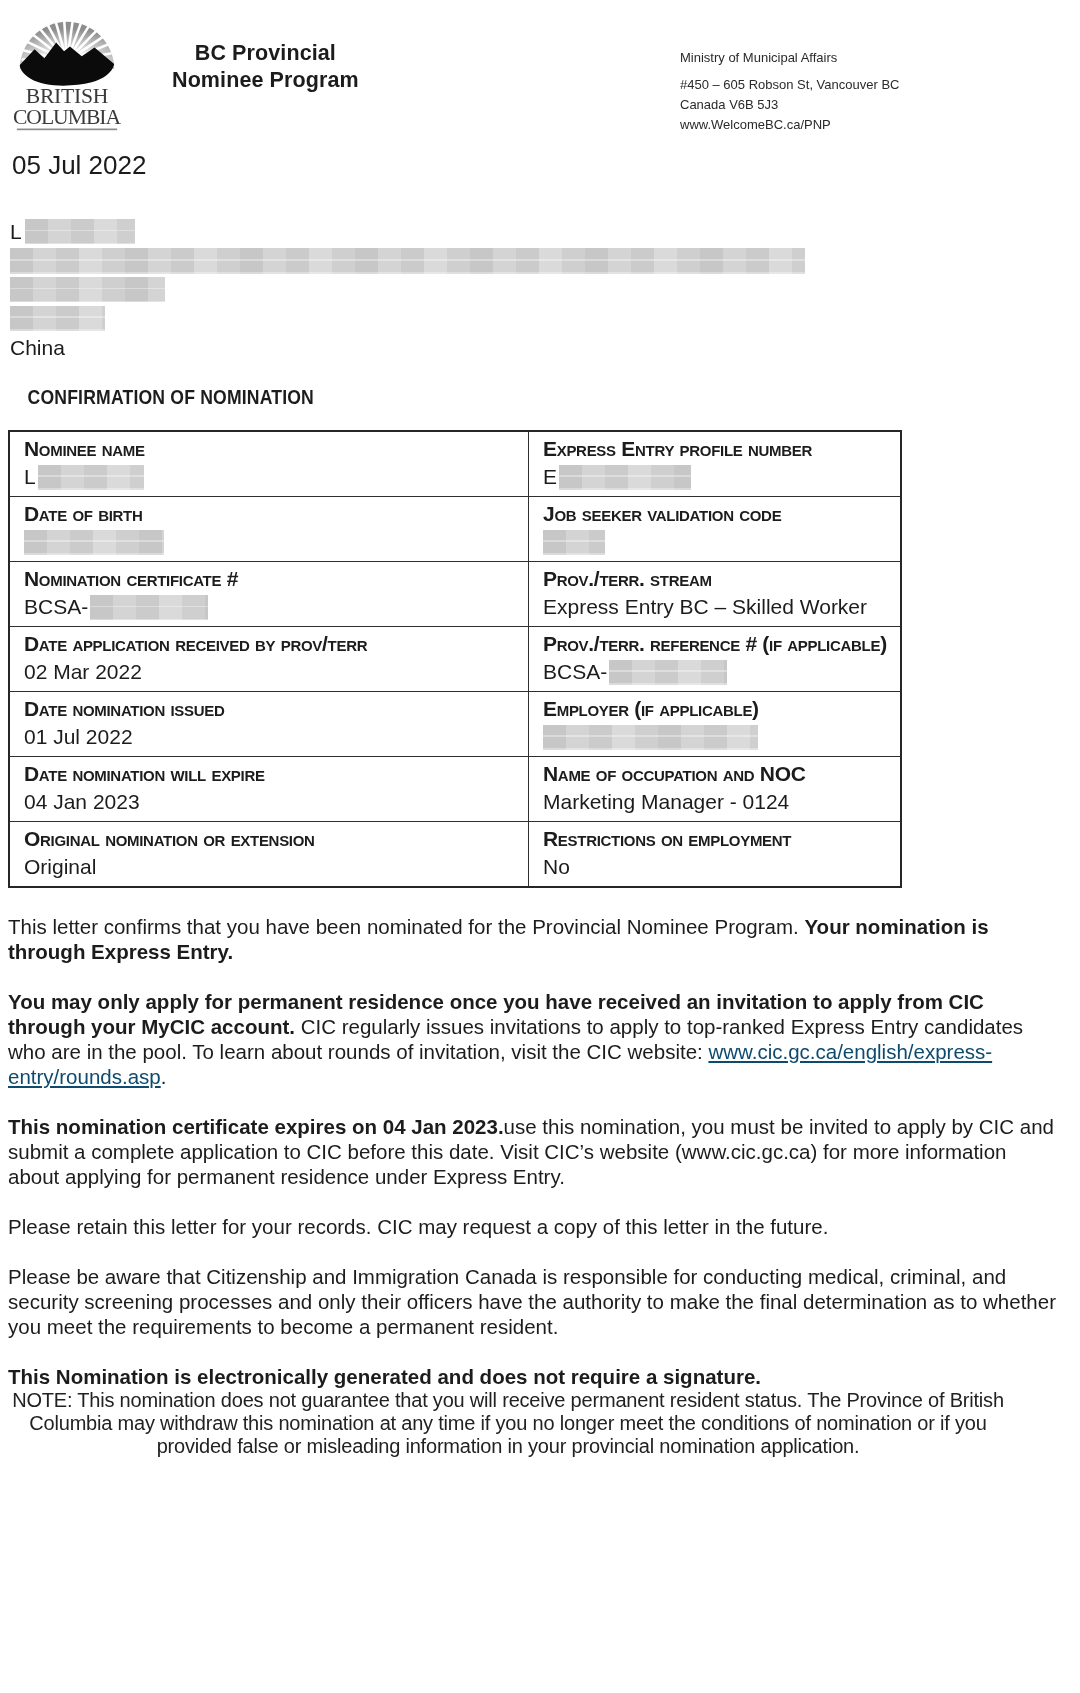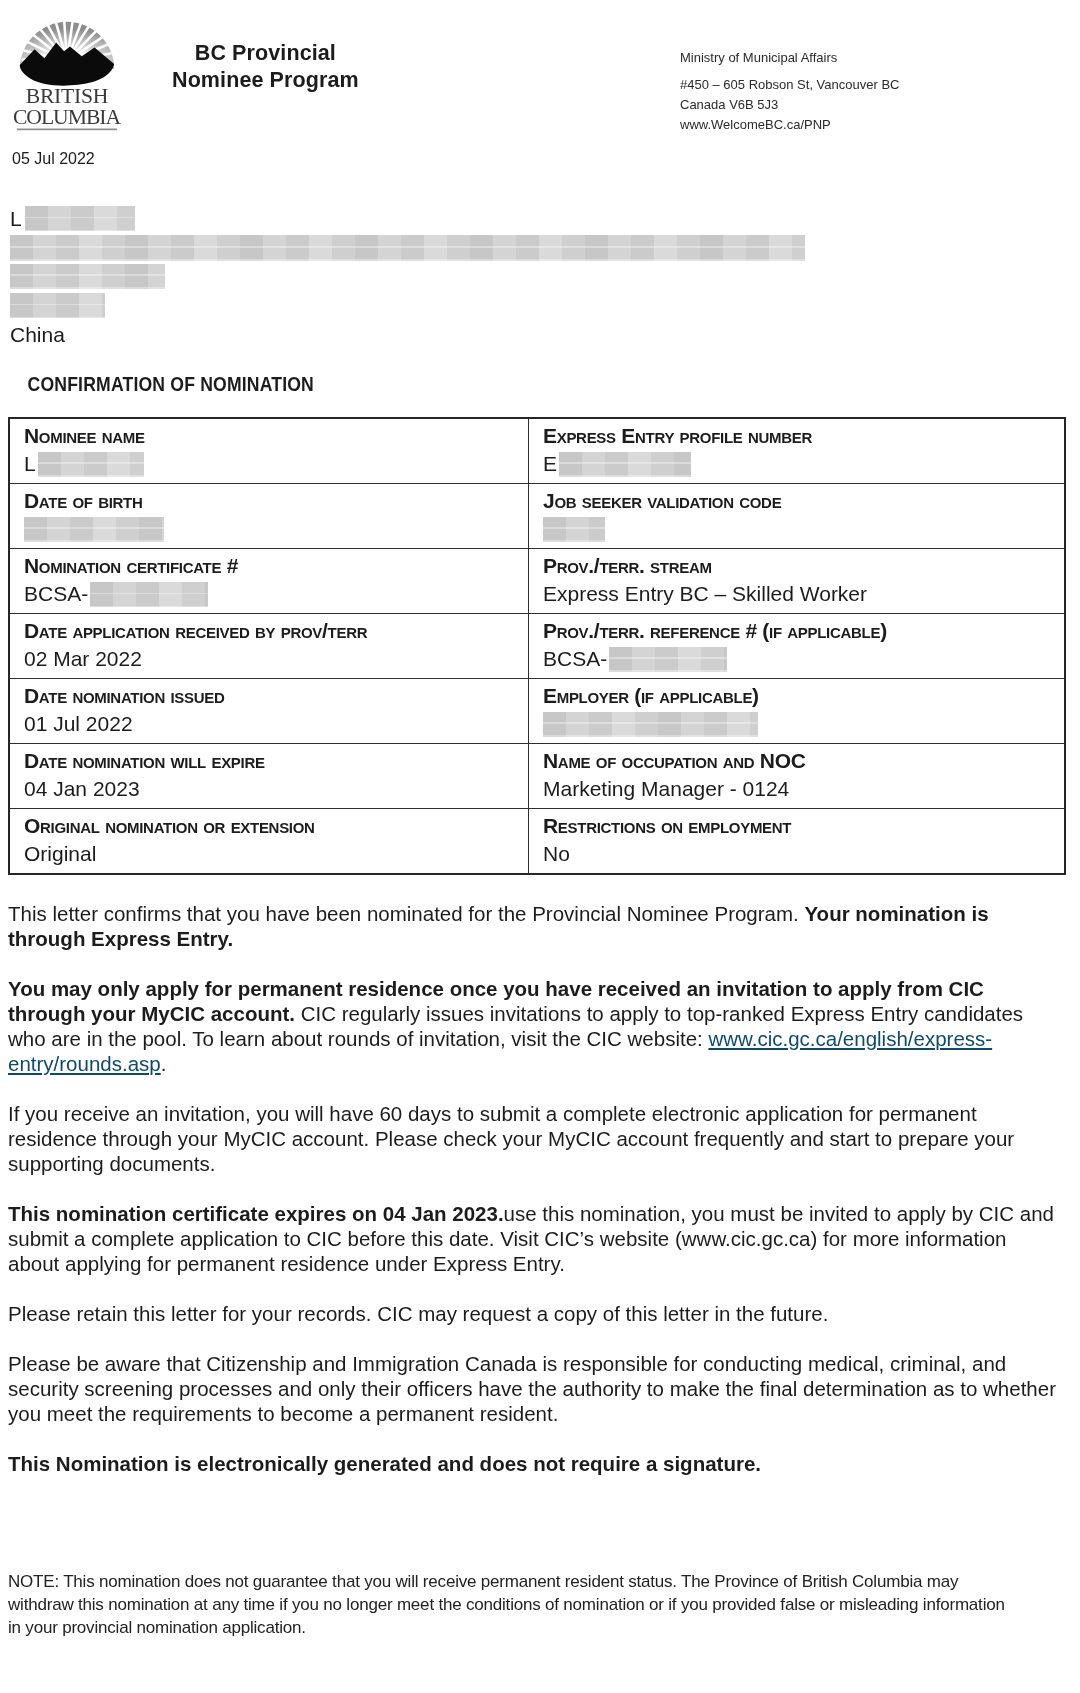--- a/index.html
+++ b/index.html
@@ -33,21 +33,21 @@
     width:302px;
     margin-right:90px;
     padding-top:40px;
     font-size:13px;
     line-height:20px;
     color:#2a2a2a;
   }
   .ministry .m-name{margin-bottom:7px;}
 
   
-  .letter-date{margin-top:12px;margin-left:4px;font-size:16px;}
+  .letter-date{margin-top:12px;margin-left:4px;font-size:26px;}
   .recipient{margin-top:36px;margin-left:2px;font-size:21px;}
   .r-line{height:29px;display:flex;align-items:center;}
 
   
   .redact{
     display:inline-block;
     height:25px;
     vertical-align:-6px;
     background:
       repeating-linear-gradient(0deg, rgba(255,255,255,0.35) 0 1.5px, rgba(255,255,255,0) 1.5px 13px),
@@ -60,21 +60,21 @@
   .doc-title{
     margin:24px 0 0 0;
     text-align:left;
     font-size:20px;
     font-weight:bold;
   }
   .doc-title .cond{display:inline-block;transform:scaleX(0.88);transform-origin:center;letter-spacing:0.2px;}
 
   
   table.nom-table{
-    width:1058px;
+    width:894px;
     margin-top:21px;
     border-collapse:collapse;
     table-layout:fixed;
   }
   table.nom-table{border:2.5px solid #262626;}
   table.nom-table td{
     border:1.6px solid #2e2e2e;
     vertical-align:top;
     padding:4px 12px 5px 14px;
     height:49px;
@@ -93,26 +93,26 @@
 
   
   .body-text{width:1062px;font-size:20.5px;line-height:25px;}
   .body-text p{margin:25px 12px 0 0;}
   .body-text p.first{margin-top:26px;}
   .blue-link{color:#0c4a6e;text-decoration:underline;}
   b,.bold{font-weight:bold;}
 
   
   .footer-note{
-    margin-top:94px;
     width:1000px;
-    font-size:17px;
+    font-size:20px;
     line-height:23px;
     letter-spacing:-0.2px;
     color:#222222;
+    text-align:center;
   }
 
   .logo-svg text{font-family:"Liberation Serif","DejaVu Serif",serif;}
 </style>
 </head>
 <body>
 
 <div class="page">
 
   <header class="letterhead">
@@ -267,21 +267,20 @@
         </td>
       </tr>
     </tbody>
   </table>
 
   <div class="body-text">
     <p class="first"><span>This letter confirms that you have been nominated for the Provincial Nominee Program. </span><b>Your nomination is through Express Entry.</b></p>
 
     <p><b>You may only apply for permanent residence once you have received an invitation to apply from CIC through your MyCIC account.</b><span> CIC regularly issues invitations to apply to top-ranked Express Entry candidates who are in the pool. To learn about rounds of invitation, visit the CIC website: </span><a href="#" class="blue-link">www.cic.gc.ca/english/express-entry/rounds.asp</a><span>.</span></p>
 
-    <p>If you receive an invitation, you will have 60 days to submit a complete electronic application for permanent residence through your MyCIC account. Please check your MyCIC account frequently and start to prepare your supporting documents.</p>
 
     <p><b>This nomination certificate expires on 04 Jan 2023.</b><span>use this nomination, you must be invited to apply by CIC and submit a complete application to CIC before this date. Visit CIC’s website (www.cic.gc.ca) for more information about applying for permanent residence under Express Entry.</span></p>
 
     <p>Please retain this letter for your records. CIC may request a copy of this letter in the future.</p>
 
     <p>Please be aware that Citizenship and Immigration Canada is responsible for conducting medical, criminal, and security screening processes and only their officers have the authority to make the final determination as to whether you meet the requirements to become a permanent resident.</p>
 
     <p><b>This Nomination is electronically generated and does not require a signature.</b></p>
   </div>
 

